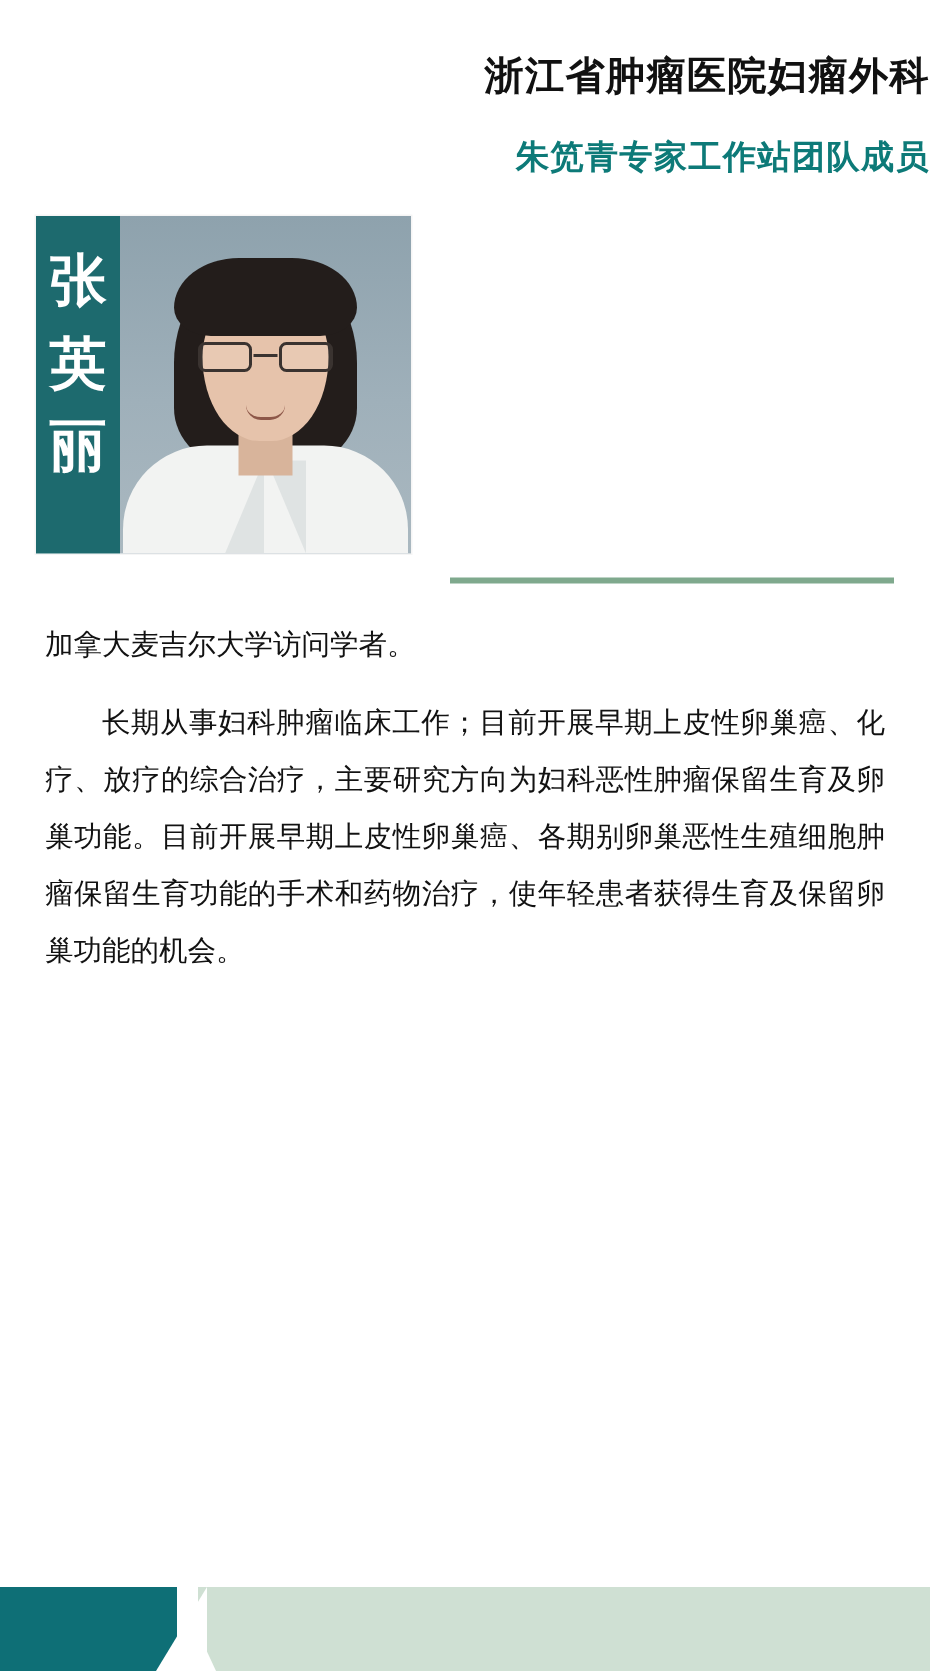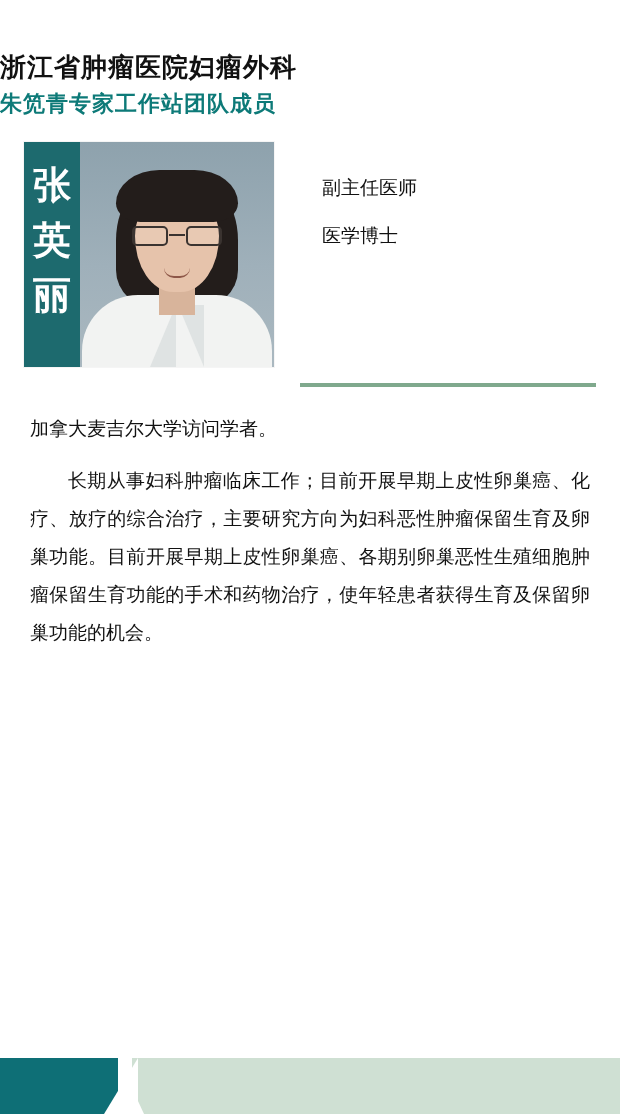--- a/index.html
+++ b/index.html
@@ -17,33 +17,33 @@
 
   .page {
     position: relative;
     width: 620px;
     height: 1114px;
     background: #ffffff;
   }
 
   
   .header {
-    padding-top: 52px;
-    text-align: left;
+    padding-top: 36px;
+    text-align: right;
   }
   .title-main {
     font-family: "DejaVu Sans", "Liberation Sans", sans-serif;
     font-size: 26px;
     font-weight: bold;
     color: #111111;
     letter-spacing: 1px;
     line-height: 1.2;
   }
   .title-sub {
-    margin-top: 8px;
+    margin-top: 26px;
     font-family: "DejaVu Sans", "Liberation Sans", sans-serif;
     font-size: 22px;
     font-weight: bold;
     color: #0d7a78;
     letter-spacing: 1px;
     line-height: 1.2;
   }
 
   
   .profile {
@@ -304,24 +304,20 @@
         <div class="glasses">
           <div class="lens left"></div>
           <div class="bridge"></div>
           <div class="lens right"></div>
         </div>
         <div class="mouth"></div>
       </div>
 
     </div>
 
-    <div class="titles">
-      <div class="line">副主任医师</div>
-      <div class="line">医学博士</div>
-    </div>
 
   </div>
 
   <div class="divider"></div>
 
   <div class="body-text">
     <p>加拿大麦吉尔大学访问学者。</p>
     <p class="indent">长期从事妇科肿瘤临床工作；目前开展早期上皮性卵巢癌、化疗、放疗的综合治疗，主要研究方向为妇科恶性肿瘤保留生育及卵巢功能。目前开展早期上皮性卵巢癌、各期别卵巢恶性生殖细胞肿瘤保留生育功能的手术和药物治疗，使年轻患者获得生育及保留卵巢功能的机会。</p>
   </div>
 

